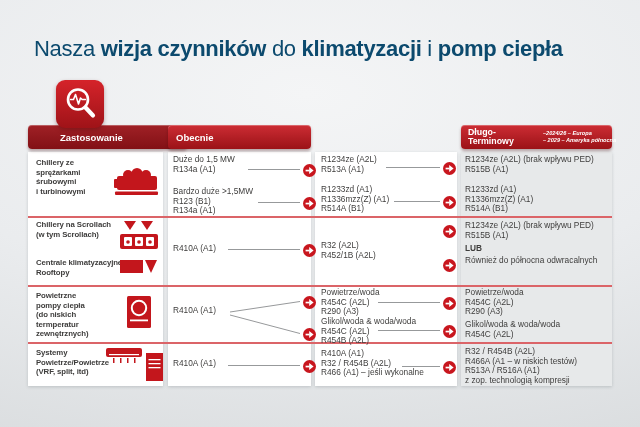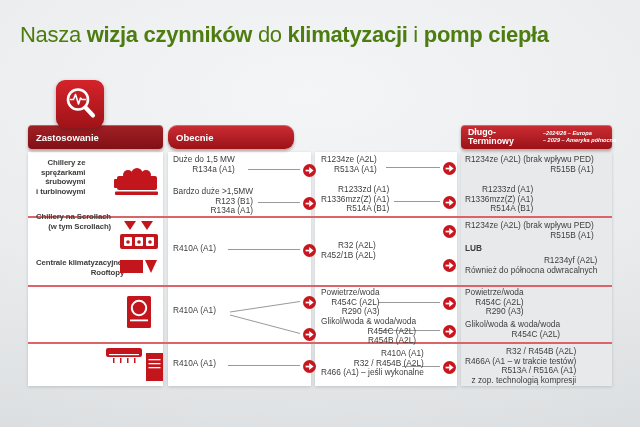--- a/index.html
+++ b/index.html
@@ -1,21 +1,21 @@
 <!DOCTYPE html>
 <html lang="pl"><head>
 <meta charset="utf-8">
 <style>
   html,body{margin:0;padding:0;}
   body{width:640px;height:427px;overflow:hidden;
        font-family:"Liberation Sans",sans-serif;
        background:radial-gradient(ellipse 130% 95% at 48% 22%, #f4f5f6 0%, #eaecee 50%, #d8dbdd 100%);}
   .page{position:relative;width:640px;height:427px;}
-  .title{position:absolute;left:20px;top:22px;margin:0;font-size:22px;line-height:26px;
-         font-weight:400;color:#4d7c0f;letter-spacing:-0.3px;white-space:nowrap;}
+  .title{position:absolute;left:20px;top:22px;margin:14px;font-size:22px;line-height:26px;
+         font-weight:400;color:#0c4a6e;letter-spacing:-0.3px;white-space:nowrap;}
   .title b{font-weight:700;}
   .badge{position:absolute;left:56px;top:80px;width:48px;height:48px;z-index:5;
          filter:drop-shadow(0 2px 2px rgba(80,10,10,.35));}
   
   .colbg{position:absolute;top:152px;height:234px;background:#ffffff;z-index:1;
          box-shadow:0 1px 3px rgba(100,110,115,.28);}
   .c1{left:28px;width:135px;}
   .c2{left:168px;width:143px;}
   .c3{left:315px;width:142px;}
   .c4{left:461px;width:151px;background:#e7e9ea;}
@@ -26,21 +26,21 @@
   .hbar.dark{background:linear-gradient(#a02126,#821015);}
   .hbar.bright{background:linear-gradient(#cd2d34,#9b1217);}
   .hlabel{font-weight:700;font-size:9.5px;padding-left:8px;white-space:nowrap;}
   .hname{font-weight:700;font-size:8.8px;line-height:8.6px;padding-left:7px;white-space:nowrap;}
   .hyears{font-weight:700;font-style:italic;font-size:5.6px;line-height:6.6px;
           padding-left:6px;white-space:nowrap;}
   
   .rowline{position:absolute;left:28px;width:584px;height:1.5px;background:#db6468;z-index:2;}
   
   .cell{position:absolute;font-size:8.3px;line-height:9.7px;color:#3e3d3c;
-        white-space:nowrap;z-index:3;text-align:right;}
+        white-space:nowrap;z-index:3;}
   .app-cell{font-weight:700;font-size:7.8px;line-height:9.6px;letter-spacing:-0.1px;}
   .it{}
   .b{font-weight:700;}
   .icon{position:absolute;z-index:3;}
   .arr{position:absolute;width:13px;height:13px;z-index:4;}
   .connectors{position:absolute;left:0;top:0;z-index:2;pointer-events:none;}
 </style>
 </head>
 <body>
 
@@ -65,24 +65,24 @@
 
   <div class="colbg c1"></div>
   <div class="colbg c2"></div>
   <div class="colbg c3"></div>
   <div class="colbg c4"></div>
 
   <div class="rowline" style="top:216px"></div>
   <div class="rowline" style="top:285px"></div>
   <div class="rowline" style="top:342px"></div>
 
-  <div class="hbar dark" style="left:28px;width:135px;">
+  <div class="hbar dark" style="left:28px;width:135px;padding-left:24px;">
     <span class="hlabel">Zastosowanie</span>
   </div>
-  <div class="hbar bright" style="left:168px;width:126px;border-radius:9px;">
+  <div class="hbar bright" style="left:168px;width:143px;">
     <span class="hlabel">Obecnie</span>
   </div>
   <div class="hbar bright" style="left:461px;width:151px;gap:23px;">
     <div class="hname">
       <div>Długo-</div>
       <div>Terminowy</div>
     </div>
     <div class="hyears">
       <div>~2024/26 – Europa</div>
       <div>~ 2029 – Ameryka północna</div>
@@ -142,21 +142,21 @@
   <div class="cell" style="left:465px;top:155px">
     <div><span>R1234ze (A2L)</span> <span class="it">(brak wpływu PED)</span></div>
     <div>R515B (A1)</div>
   </div>
   <div class="cell" style="left:465px;top:185px">
     <div>R1233zd (A1)</div>
     <div>R1336mzz(Z) (A1)</div>
     <div>R514A (B1)</div>
   </div>
 
-  <div class="cell app-cell" style="left:36px;top:212px">
+  <div class="cell app-cell" style="left:36px;top:220px">
     <div>Chillery na Scrollach</div>
     <div>(w tym Scrollach)</div>
   </div>
   <div class="icon" style="left:120px;top:221px">
     <svg width="40" height="32" viewBox="0 0 40 32">
       <g fill="#c3161c">
         <path d="M4 0 h12 l-6 9 z"></path>
           <path d="M21 0 h12 l-6 9 z"></path>
         <rect x="0" y="13" width="38" height="15" rx="2"></rect>
       </g>
@@ -186,24 +186,30 @@
     <div>R452/1B (A2L)</div>
   </div>
   <div class="cell" style="left:465px;top:221px">
     <div><span>R1234ze (A2L)</span> <span class="it">(brak wpływu PED)</span></div>
     <div>R515B (A1)</div>
   </div>
   <div class="cell b" style="left:465px;top:244px">
     <div>LUB</div>
   </div>
   <div class="cell" style="left:465px;top:256px">
-    <div>R1234yf (A2L)</div>
     <div class="it">Również do północna odwracalnych</div>
   </div>
 
+  <div class="cell app-cell" style="left:36px;top:291px">
+    <div>Powietrzne</div>
+    <div>pompy ciepła</div>
+    <div>(do niskich</div>
+    <div>termperatur</div>
+    <div>zewnętrznych)</div>
+  </div>
   <div class="icon" style="left:127px;top:296px">
     <svg width="24" height="32" viewBox="0 0 24 32">
       <rect width="24" height="32" rx="1.5" fill="#c3161c"></rect>
       <circle cx="12" cy="12" r="7.2" fill="none" stroke="#fff" stroke-width="2"></circle>
       <rect x="3" y="23.5" width="18" height="1.8" fill="#fff"></rect>
     </svg>
   </div>
   <div class="cell" style="left:173px;top:306px">
     <div>R410A (A1)</div>
   </div>
@@ -220,20 +226,25 @@
   <div class="cell" style="left:465px;top:288px">
     <div class="it">Powietrze/woda</div>
     <div>R454C (A2L)</div>
     <div>R290 (A3)</div>
   </div>
   <div class="cell" style="left:465px;top:320px">
     <div class="it">Glikol/woda &amp; woda/woda</div>
     <div>R454C (A2L)</div>
   </div>
 
+  <div class="cell app-cell" style="left:36px;top:348px">
+    <div>Systemy</div>
+    <div>Powietrze/Powietrze</div>
+    <div>(VRF, split, itd)</div>
+  </div>
   <div class="icon" style="left:106px;top:346px">
     <svg width="58" height="36" viewBox="0 0 58 36">
       <rect x="0" y="2" width="36" height="9" rx="2" fill="#c3161c"></rect>
       <rect x="3" y="8" width="30" height="1.2" fill="#fff"></rect>
       <rect x="7" y="12" width="1.5" height="5" fill="#c3161c"></rect>
       <rect x="14" y="12" width="1.5" height="5" fill="#c3161c"></rect>
       <rect x="21" y="12" width="1.5" height="5" fill="#c3161c"></rect>
       <rect x="28" y="12" width="1.5" height="5" fill="#c3161c"></rect>
       <rect x="40" y="7" width="17" height="28" fill="#c3161c"></rect>
       <rect x="42.5" y="13" width="12" height="1.3" fill="#fff"></rect>
@@ -244,21 +255,21 @@
   <div class="cell" style="left:173px;top:359px">
     <div>R410A (A1)</div>
   </div>
   <div class="cell" style="left:321px;top:349px">
     <div>R410A (A1)</div>
     <div>R32 / R454B (A2L)</div>
     <div><span>R466 (A1) –</span> <span class="it">jeśli wykonalne</span></div>
   </div>
   <div class="cell" style="left:465px;top:347px">
     <div>R32 / R454B (A2L)</div>
-    <div><span>R466A</span> <span class="it">(A1 – w trakcie testów)</span></div>
+    <div><span>R466A</span> <span class="it">(A1 – w niskich testów)</span></div>
     <div>R513A / R516A (A1)</div>
     <div class="it">z zop. technologią kompresji</div>
   </div>
 
   <span class="arr" style="left:303px;top:163px"><svg width="13" height="13" viewBox="0 0 13 13">
         <circle cx="6.5" cy="6.5" r="6.5" fill="#c8161e"></circle>
         <rect x="2.6" y="5.7" width="4" height="1.7" fill="#fff"></rect>
         <path d="M6.2 2.9 L10.6 6.5 L6.2 10.1 z" fill="#fff"></path>
       </svg></span>
   <span class="arr" style="left:303px;top:196px"><svg width="13" height="13" viewBox="0 0 13 13">

